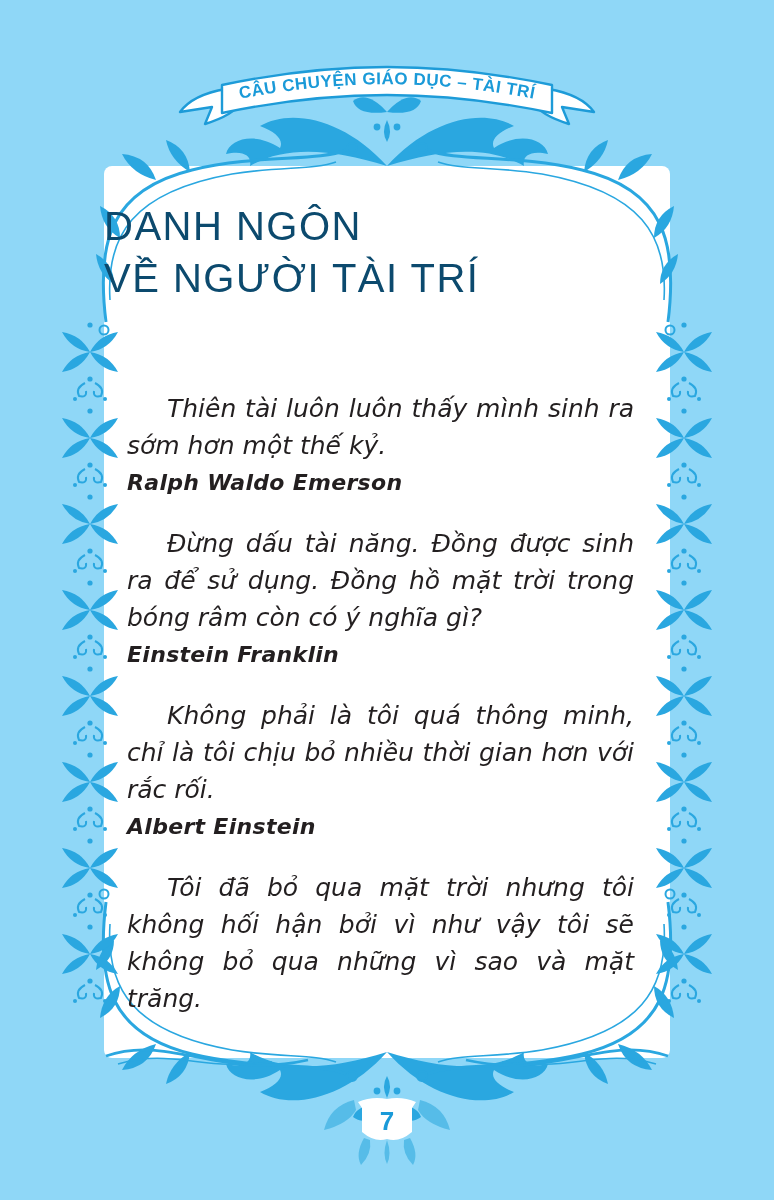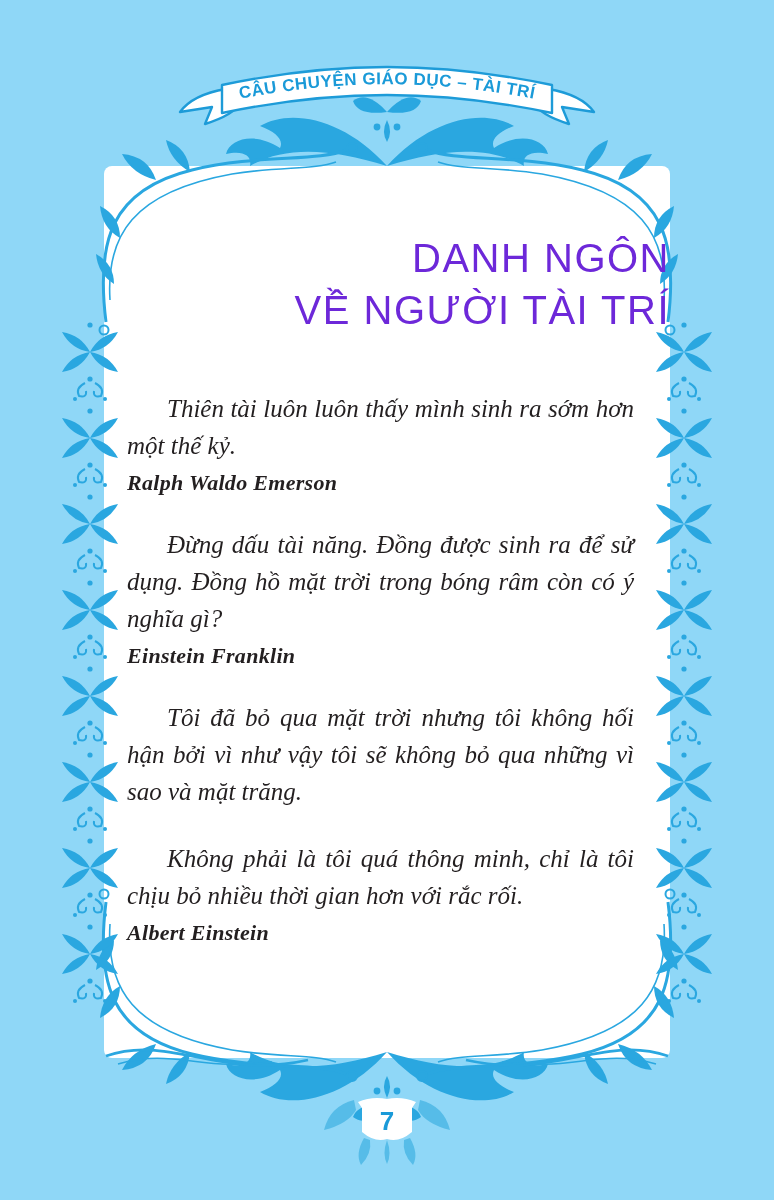--- a/index.html
+++ b/index.html
@@ -5,31 +5,31 @@
   html,body { margin:0; padding:0; background:#e8e8e8; }
   .page {
     position:relative; width:774px; height:1200px; margin:0 auto;
     background:#8fd7f7; overflow:hidden;
     font-family:"DejaVu Sans", sans-serif;
   }
   .frame-svg { position:absolute; left:0; top:0; width:774px; height:1200px; }
   .banner-svg { position:absolute; left:176px; top:55px; width:422px; height:96px; }
 
   .title-block {
-    position:absolute; left:104px; top:232px; width:566px;
-    text-align:right; color:#6d28d9;
+    position:absolute; left:104px; top:200px; width:566px;
+    text-align:left; color:#0c4a6e;
     font-family:"Liberation Sans", sans-serif;
     font-weight:400; font-size:40px; letter-spacing:1.5px; line-height:1.3;
   }
 
   .quotes {
     position:absolute; left:127px; top:390px; width:515px;
     color:#231f20;
   }
-  .quote-block { margin:0 8px 30px 0;font-family:Liberation Serif, serif; }
+  .quote-block { margin:0 8px 30px 0; }
   .quote-text {
     margin:0; font-style:italic; font-size:25px; line-height:1.48;
     text-align:justify; text-indent:40px;
   }
   .quote-author {
     margin:6px 22px 0 0; font-style:italic; font-weight:bold;
     font-size:22px; text-align:left; letter-spacing:0.3px;
   }
 </style>
 </head>
@@ -157,21 +157,21 @@
   <div class="quotes">
     <div class="quote-block">
       <p class="quote-text">Thiên tài luôn luôn thấy mình sinh ra sớm hơn một thế kỷ.</p>
       <div class="quote-author">Ralph Waldo Emerson</div>
     </div>
     <div class="quote-block">
       <p class="quote-text">Đừng dấu tài năng. Đồng được sinh ra để sử dụng. Đồng hồ mặt trời trong bóng râm còn có ý nghĩa gì?</p>
       <div class="quote-author">Einstein Franklin</div>
     </div>
     <div class="quote-block">
-      <p class="quote-text">Tôi đã bỏ qua mặt trời nhưng tôi không hối hận bởi vì như vậy tôi sẽ không bỏ qua những vì sao và mặt trăng.</p>
+      <p class="quote-text">Không phải là tôi quá thông minh, chỉ là tôi chịu bỏ nhiều thời gian hơn với rắc rối.</p>
+      <div class="quote-author">Albert Einstein</div>
     </div>
     <div class="quote-block">
-      <p class="quote-text">Không phải là tôi quá thông minh, chỉ là tôi chịu bỏ nhiều thời gian hơn với rắc rối.</p>
-      <div class="quote-author">Albert Einstein</div>
+      <p class="quote-text">Tôi đã bỏ qua mặt trời nhưng tôi không hối hận bởi vì như vậy tôi sẽ không bỏ qua những vì sao và mặt trăng.</p>
     </div>
   </div>
 
 </div>
 
 </body></html>

